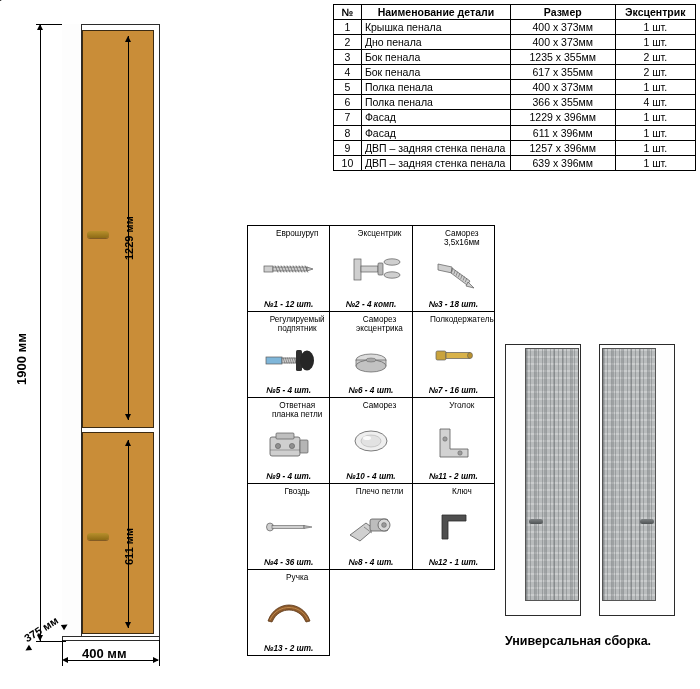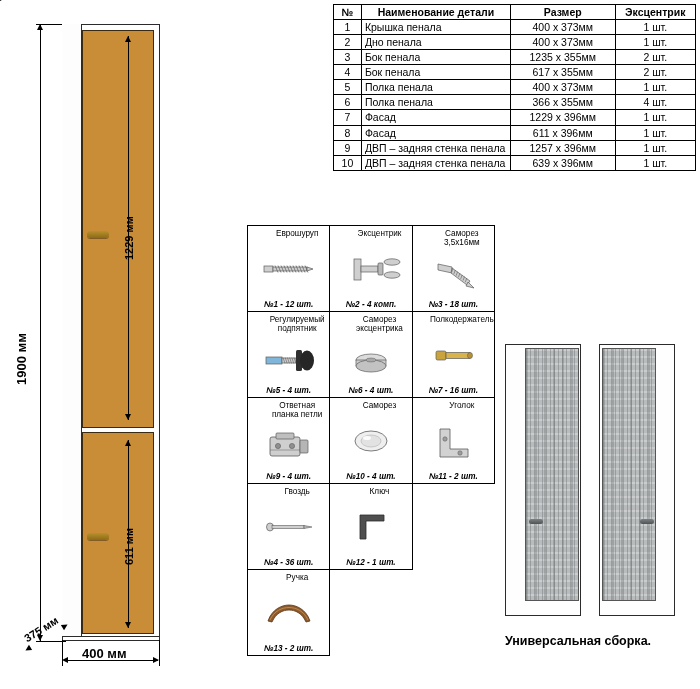--- a/index.html
+++ b/index.html
@@ -356,20 +356,35 @@
             <g>
               <ellipse cx="12" cy="22" rx="3.5" ry="4" fill="#cfcfcf" stroke="#5c5c5c" stroke-width="0.7"></ellipse>
               <rect x="14" y="20.5" width="32" height="3" fill="#cfcfcf" stroke="#5c5c5c" stroke-width="0.6"></rect>
               <path d="M46 20.5 L54 22 L46 23.5 Z" fill="#bbb" stroke="#5c5c5c" stroke-width="0.6"></path>
             </g>
           </svg>
         </div>
         <div class="hw-qty">№4 - 36 шт.</div>
       </div>
       <div class="hw-cell">
+        <div class="hw-title">Плечо петли</div>
+        <div class="hw-art">
+          <svg width="62" height="44" viewBox="0 0 62 44">
+            <g>
+              <path d="M10 30 L26 18 L34 24 L20 36 Z" fill="#d0d0d0" stroke="#5c5c5c" stroke-width="0.8"></path>
+              <rect x="30" y="14" width="18" height="12" rx="2" fill="#bdbdbd" stroke="#5c5c5c" stroke-width="0.8"></rect>
+              <circle cx="44" cy="20" r="6" fill="#d8d8d8" stroke="#5c5c5c" stroke-width="0.8"></circle>
+              <circle cx="44" cy="20" r="2.4" fill="#9a9a9a" stroke="#5c5c5c" stroke-width="0.5"></circle>
+              <path d="M24 22 L32 28" stroke="#5c5c5c" stroke-width="0.6"></path>
+            </g>
+          </svg>
+        </div>
+        <div class="hw-qty">№8 - 4 шт.</div>
+      </div>
+      <div class="hw-cell">
         <div class="hw-title">Ключ</div>
         <div class="hw-art">
           <svg width="62" height="44" viewBox="0 0 62 44">
             <g>
               <path d="M20 10 L44 10 L44 16 L26 16 L26 34 L20 34 Z" fill="#4f4f4f" stroke="#2c2c2c" stroke-width="0.8"></path>
             </g>
           </svg>
         </div>
         <div class="hw-qty">№12 - 1 шт.</div>
       </div>

